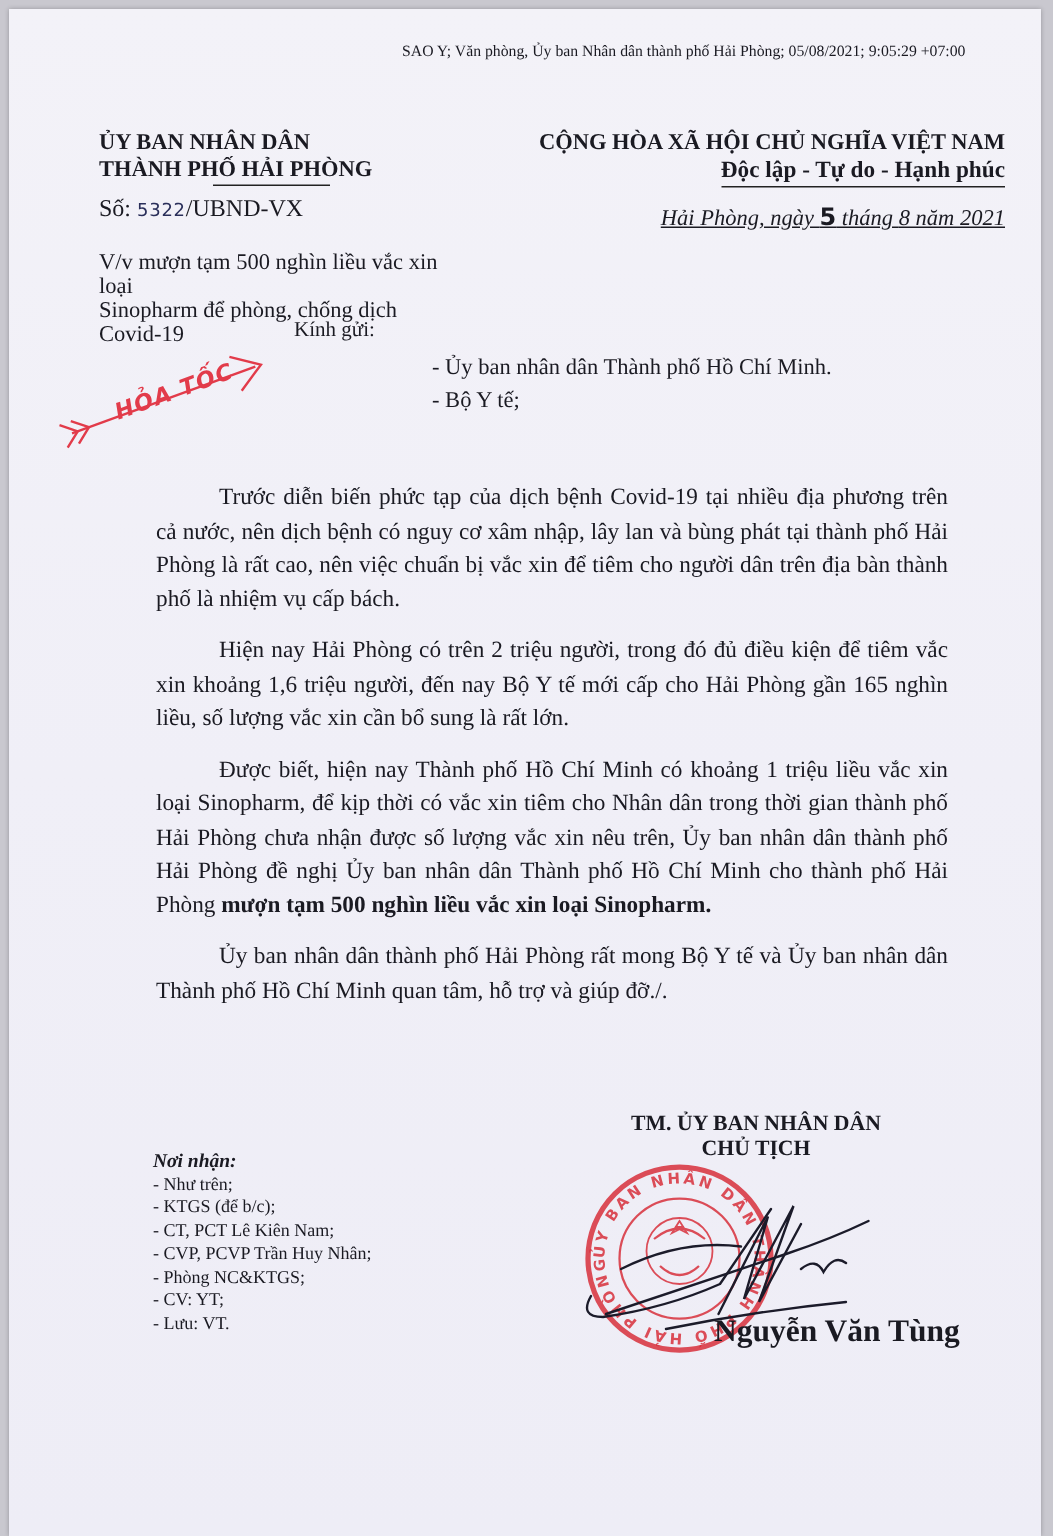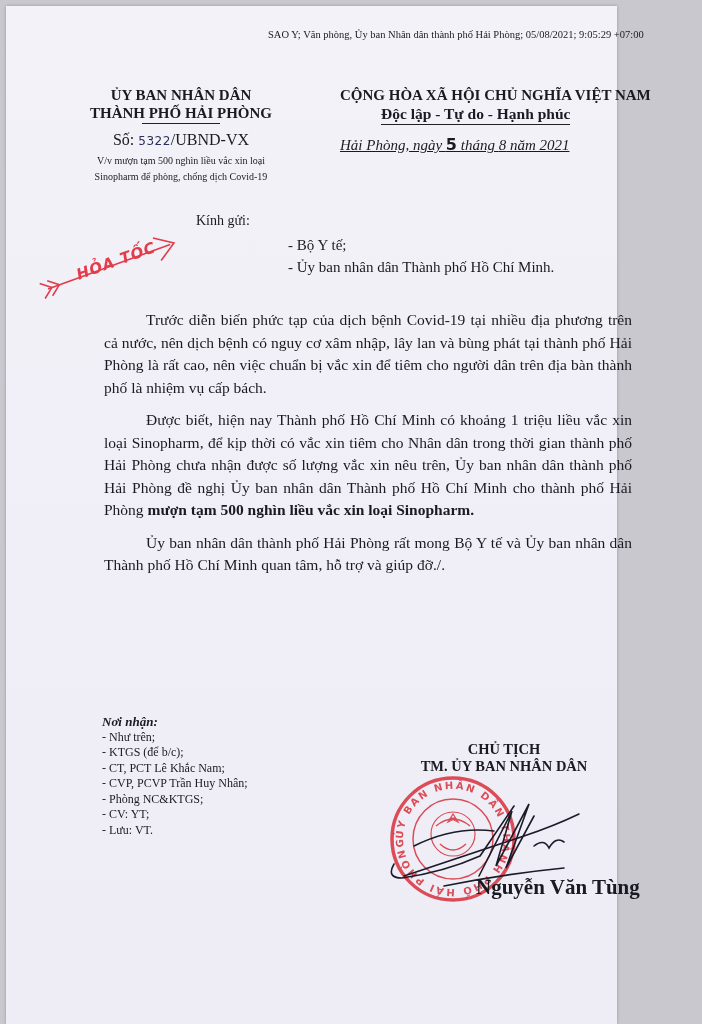--- a/index.html
+++ b/index.html
@@ -4,34 +4,34 @@
 <style>
   html, body { margin: 0; padding: 0; }
   body {
     width: 702px; height: 1024px; overflow: hidden;
     background: #c9c8cf;
     font-family: "Liberation Serif", "DejaVu Serif", serif;
     color: #1a1a22;
   }
   .page {
     position: absolute; left: 6px; top: 6px;
-    width: 611px; height: 1018px;
+    width: 688px; height: 1018px;
     background: linear-gradient(180deg, #f3f2f8 0%, #f0eff7 50%, #eeedf6 100%);
     box-shadow: 0 0 3px rgba(0,0,0,0.25);
   }
   .abs { position: absolute; }
   .sao-y { left: 262px; top: 23px; font-size: 10.5px; white-space: nowrap; }
-  .left-head { left: 60px; top: 80px; width: 230px; text-align: center; }
+  .left-head { left: 60px; top: 80px; width: 230px; }
   .org1, .org2 { font-weight: bold; font-size: 15px; line-height: 18px; }
   .org2 { position: relative; }
   .underline-short { display: block; margin: 1px auto 0; width: 78px; height: 1px; background: #222; }
   .docno { font-size: 16px; margin-top: 7px; }
   .docno .hand { font-family: "DejaVu Sans", sans-serif; font-size: 12px; color: #2a2f5a; letter-spacing: 0.5px; }
-  .subject { font-size: 10px; line-height: 16px; margin-top: 4px; }
-  .right-head { left: 334px; top: 80px; width: 348px; text-align: left; }
+  .subject { font-size: 15px; line-height: 16px; margin-top: 18px; }
+  .right-head { left: 316px; top: 80px; width: 348px; text-align: right; }
   .nation { font-weight: bold; font-size: 15px; line-height: 18px; white-space: nowrap; }
   .motto { font-weight: bold; font-size: 15.5px; line-height: 19px; display: inline-block; border-bottom: 1px solid #222; padding-bottom: 1px; margin-left: 41px; }
   .dateline { font-style: italic; font-size: 15px; margin-top: 10px; text-decoration: underline; }
   .dateline .hand { font-style: normal; font-weight: bold; font-family: "DejaVu Sans", sans-serif; font-size: 16px; }
   .kinh-gui { left: 190px; top: 207px; font-size: 14px; }
   .recipients { left: 282px; top: 228px; font-size: 15px; line-height: 22px; }
   .hoatoc {
     left: 30px; top: 240px; width: 150px; height: 40px;
     transform: rotate(-20deg); transform-origin: center;
     color: #e03848;
@@ -39,23 +39,23 @@
   .hoatoc-text {
     position: absolute; left: 40px; top: 8px;
     font-family: "DejaVu Sans", sans-serif; font-weight: bold; font-style: italic;
     font-size: 15px; color: #e23b4a; letter-spacing: 1px;
   }
   .hoatoc svg { position: absolute; left: 0; top: 0; }
   .body-text {
     left: 98px; top: 303px; width: 528px;
     font-size: 15.5px; line-height: 22.5px; text-align: justify;
   }
-  .body-text p { margin: 0 0 10px 0; text-indent: 42px; }
+  .body-text p { margin: 12px 0 10px 0; text-indent: 42px; }
   .body-text b { font-weight: bold; }
-  .noi-nhan { left: 96px; top: 708px; font-size: 12px; line-height: 15.5px; }
+  .noi-nhan { left: 96px; top: 760px; font-size: 12px; line-height: 15.5px; }
   .noi-nhan .title { font-weight: bold; font-style: italic; font-size: 13px; }
   .sign-block { left: 398px; top: 735px; width: 200px; text-align: center; }
   .sign-title { font-weight: bold; font-size: 14.5px; line-height: 17px; }
   .seal { left: 382px; top: 768px; width: 130px; height: 130px; }
   .signer { left: 470px; top: 869px; font-weight: bold; font-size: 21px; white-space: nowrap; }
   .signature { left: 378px; top: 780px; width: 200px; height: 110px; }
 </style>
 </head>
 <body>
 
@@ -87,44 +87,45 @@
         <polyline points="124,8 142,20 124,32"></polyline>
         <polyline points="2,12 12,20 2,28"></polyline>
         <polyline points="10,12 20,20 10,28"></polyline>
       </g>
     </svg>
     <span class="hoatoc-text">HỎA TỐC</span>
   </div>
 
   <div class="abs kinh-gui">Kính gửi:</div>
   <div class="abs recipients">
+    <div>- Ủy ban nhân dân Thành phố Hồ Chí Minh.</div>
     <div>- Bộ Y tế;</div>
-    <div>- Ủy ban nhân dân Thành phố Hồ Chí Minh.</div>
   </div>
 
   <div class="abs body-text">
     <p>Trước diễn biến phức tạp của dịch bệnh Covid-19 tại nhiều địa phương trên cả nước, nên dịch bệnh có nguy cơ xâm nhập, lây lan và bùng phát tại thành phố Hải Phòng là rất cao, nên việc chuẩn bị vắc xin để tiêm cho người dân trên địa bàn thành phố là nhiệm vụ cấp bách.</p>
+    <p>Hiện nay Hải Phòng có trên 2 triệu người, trong đó đủ điều kiện để tiêm vắc xin khoảng 1,6 triệu người, đến nay Bộ Y tế mới cấp cho Hải Phòng gần 165 nghìn liều, số lượng vắc xin cần bổ sung là rất lớn.</p>
     <p><span>Được biết, hiện nay Thành phố Hồ Chí Minh có khoảng 1 triệu liều vắc xin loại Sinopharm, để kịp thời có vắc xin tiêm cho Nhân dân trong thời gian thành phố Hải Phòng chưa nhận được số lượng vắc xin nêu trên, Ủy ban nhân dân thành phố Hải Phòng đề nghị Ủy ban nhân dân Thành phố Hồ Chí Minh cho thành phố Hải Phòng </span><b>mượn tạm 500 nghìn liều vắc xin loại Sinopharm.</b></p>
     <p>Ủy ban nhân dân thành phố Hải Phòng rất mong Bộ Y tế và Ủy ban nhân dân Thành phố Hồ Chí Minh quan tâm, hỗ trợ và giúp đỡ./.</p>
   </div>
 
   <div class="abs noi-nhan">
     <div class="title">Nơi nhận:</div>
     <div>- Như trên;</div>
     <div>- KTGS (để b/c);</div>
-    <div>- CT, PCT Lê Khắc Nam;</div>
+    <div>- CT, PCT Lê Kiên Nam;</div>
     <div>- CVP, PCVP Trần Huy Nhân;</div>
     <div>- Phòng NC&amp;KTGS;</div>
     <div>- CV: YT;</div>
     <div>- Lưu: VT.</div>
   </div>
 
   <div class="abs sign-block">
+    <div class="sign-title">TM. ỦY BAN NHÂN DÂN</div>
     <div class="sign-title">CHỦ TỊCH</div>
-    <div class="sign-title">TM. ỦY BAN NHÂN DÂN</div>
   </div>
 
   <svg class="abs seal" viewBox="0 0 130 130">
     <defs>
       <path id="sealArc" d="M 65,65 m -50,0 a 50,50 0 1,1 100,0 a 50,50 0 1,1 -100,0"></path>
     </defs>
     <g fill="none" stroke="#d8303c" opacity="0.85">
       <circle cx="65" cy="65" r="61" stroke-width="3.5"></circle>
       <circle cx="65" cy="65" r="40" stroke-width="1.5"></circle>
       <circle cx="65" cy="60" r="22" stroke-width="1.2"></circle>

